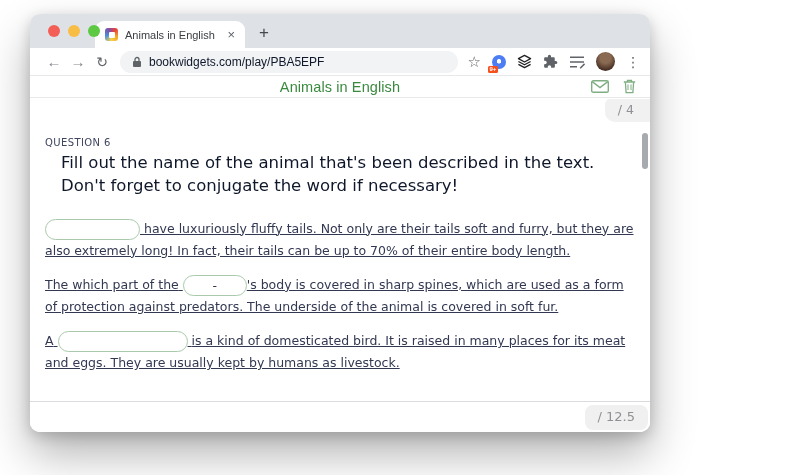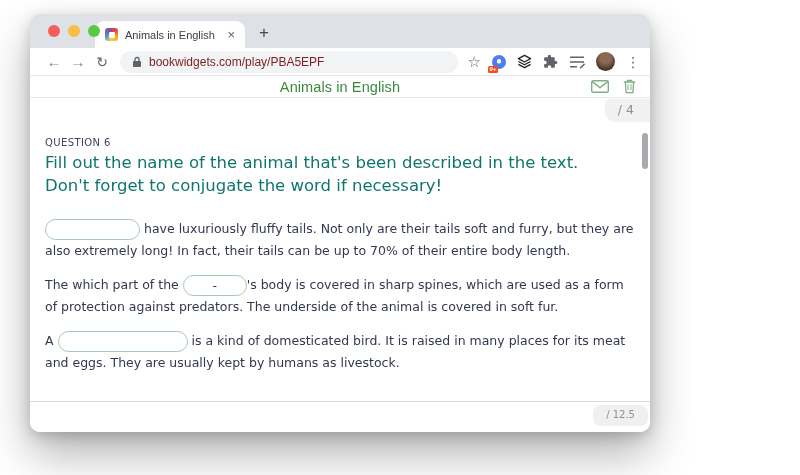--- a/index.html
+++ b/index.html
@@ -24,21 +24,21 @@
                overflow:hidden; }
   .tab-close { font-size:13px; color:#5f6368; line-height:1; cursor:default; padding:0 2px; }
   .newtab { font-size:17px; color:#45494d; margin:0 0 4px 14px; line-height:22px; }
   
   .toolbar { height:28px; background:#fff; display:flex; align-items:center;
              padding:0 8px 0 12px; border-bottom:1px solid #e6e8ea; }
   .nav-ic { font-size:15px; color:#83888e; width:24px; text-align:center; line-height:1; }
   .nav-ic.reload { font-size:14px; color:#5f6368; }
   .urlbar { flex:1; height:22px; margin:0 10px 0 6px; background:#f1f3f4; border-radius:11px;
             display:flex; align-items:center; padding:0 12px; min-width:0; }
-  .url-text { font-size:12px; color:#7f1d1d; margin-left:7px; white-space:nowrap; overflow:hidden; }
+  .url-text { font-size:12px; color:#0f172a; margin-left:7px; white-space:nowrap; overflow:hidden; }
   .tool-right { display:flex; align-items:center; gap:11px; }
   .star { font-size:15px; color:#5f6368; line-height:1; }
   .ext-blue { width:14px; height:14px; border-radius:50%; position:relative;
               background: radial-gradient(circle at 50% 45%, #fff 0 2px, #4d7df2 2.5px 100%); }
   .ext-badge { position:absolute; left:-4px; bottom:-4px; background:#f4511e; color:#fff;
                font-size:6px; line-height:7px; padding:0 1.5px; border-radius:1.5px; font-weight:bold; }
   .avatar { width:19px; height:19px; border-radius:50%;
             background: radial-gradient(circle at 50% 32%, #8a6a52 0 32%, #4a3226 72%); }
   .dots { font-size:14px; color:#5f6368; line-height:1; padding-right:2px; }
   
@@ -48,32 +48,32 @@
                 color:#398a3e; letter-spacing:.1px; }
   .header-icons { position:absolute; right:14px; display:flex; gap:14px; align-items:center; }
   
   .content { position:relative; height:356px; background:#fff;
              font-family:"DejaVu Sans", sans-serif; color:#333852; }
   .q6 { position:relative; height:303px; padding:5px 14px 0 15px; overflow:hidden; }
   .q-label { font-size:10px; letter-spacing:.4px; color:#3f455f;margin-top:34px; }
   .score-badge { position:absolute; top:1px; right:0; background:#f1f1f2; color:#8f9094;
                  font-size:12.5px; padding:3px 16px 5px 13px; border-radius:5px 0 0 10px;
                  font-family:"DejaVu Sans", sans-serif; }
-  .prompt { font-size:16.5px; line-height:1.38; color:#0f766e; margin:4px 0 20px; padding-right:20px; }
-  p.qtext { font-size:12.5px; line-height:1.7; margin:0 0 13px; }
+  .prompt { font-size:16.5px; line-height:1.38; color:#0f172a; margin:4px 16px 20px; padding-right:20px; }
+  p.qtext { font-size:12.5px; line-height:1.7; margin:0 0 13px;text-decoration:underline; }
   .blank { display:inline-block; height:21px; border:1px solid #a9c9ab; border-radius:12px;
            background:#fff; vertical-align:middle; outline:none; text-align:center;
            font-family:"DejaVu Sans", sans-serif; font-size:12.5px; color:#333852; }
   .blank.b0, .blank.b1 { width:95px; }
   .blank.b2 { width:64px; }
   .blank.b3 { width:130px; }
   .card-divider { height:0; border-top:1.5px solid #d9dbde; }
   .q7 { position:relative; height:49px; padding:14px 14px 0 15px; background:#fff; }
   .score-badge-2 { position:absolute; top:3px; right:2px; background:#f0f0f1; color:#8f9094;
-                   font-size:10px; padding:4px 13px 6px; border-radius:8px;
+                   font-size:13px; padding:4px 13px 6px; border-radius:8px;
                    font-family:"DejaVu Sans", sans-serif; }
   .scroll-thumb { position:absolute; right:2px; top:119px; width:6px; height:36px;
                   border-radius:3px; background:#a7aaae; }
 </style>
 </head>
 <body>
 
 <div class="window">
 
   <div class="tabbar">

